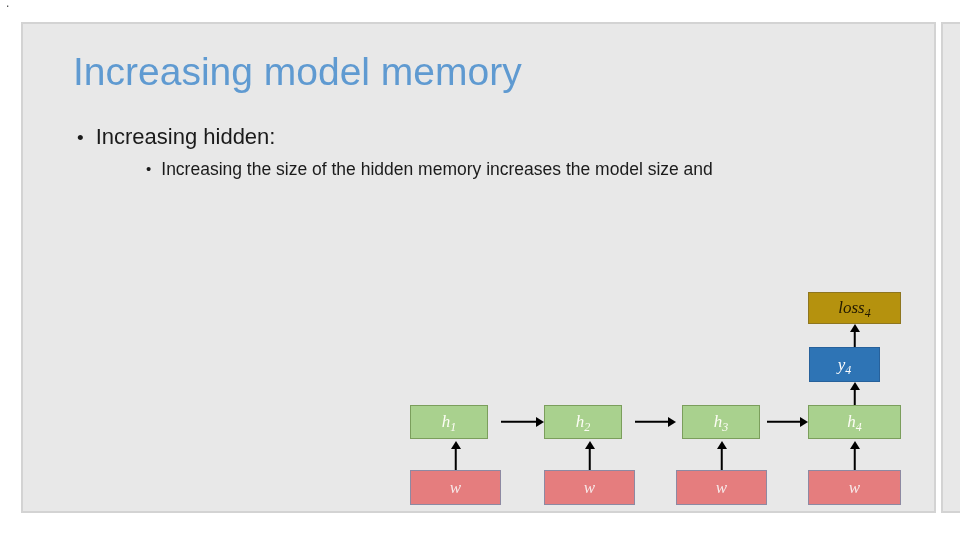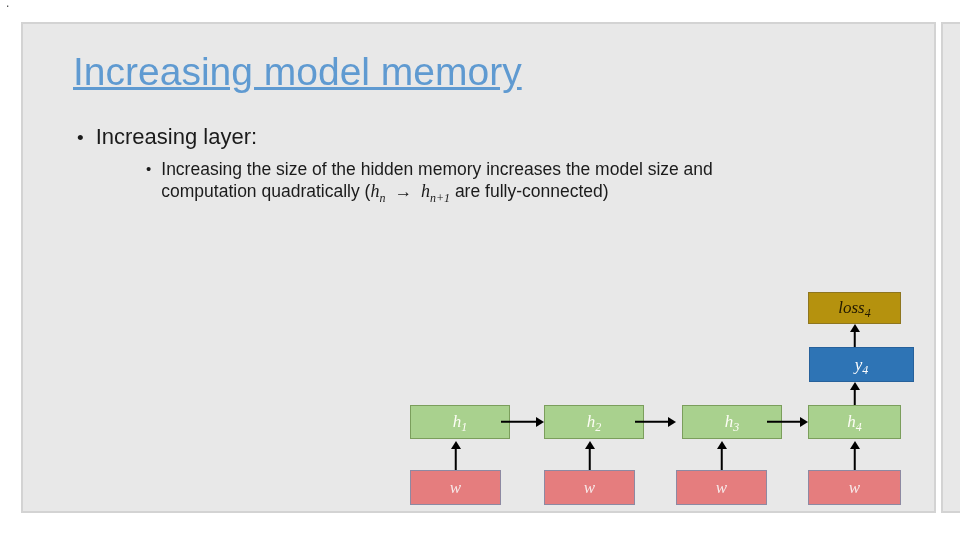--- a/index.html
+++ b/index.html
@@ -16,40 +16,39 @@
     background:#e8e8e8;border:2px solid #d3d3d3;box-sizing:border-box;
   }
   .next-slide{
     position:absolute;left:941px;top:22px;width:19px;height:491px;
     background:#e8e8e8;border:2px solid #d3d3d3;border-right:none;box-sizing:border-box;
   }
   .slide-title{
     position:absolute;left:50px;top:26px;margin:0;
     font-size:39px;font-weight:400;color:#5f9ad1;letter-spacing:0px;
     font-family:"Liberation Sans", sans-serif;
-    text-decoration:underline;
   }
   .bullet-row{position:absolute;color:#1b1b1b;display:flex;align-items:flex-start;}
   .bullet-l1{left:54px;top:100px;font-size:22px;}
   .bullet-l1 .bullet-marker{margin-right:12px;font-size:19px;line-height:28px;}
   .bullet-l2{left:123px;top:134px;font-size:17.5px;line-height:22px;}
   .bullet-l2 .bullet-marker{margin-right:10px;font-size:15px;line-height:22px;}
   .math-var{font-family:"Liberation Serif", serif;font-style:italic;font-size:18px;}
   .math-var sub{font-size:12px;font-style:italic;}
   .arrow-glyph{margin:0 9px;}
   
   .node{
     position:absolute;display:flex;align-items:center;justify-content:center;
     font-family:"Liberation Serif", serif;font-style:italic;font-size:17px;
     box-sizing:border-box;
   }
   .node sub{font-size:12px;line-height:0;}
-  .node-h{width:100px;height:34px;top:381px;background:#a9d18e;border:1.5px solid #7b9e5c;color:#fdfdf5;}
+  .node-h{width:78px;height:34px;top:381px;background:#a9d18e;border:1.5px solid #7b9e5c;color:#fdfdf5;}
   .node-w{width:91px;height:35px;top:446px;background:#e57d7e;border:1.5px solid #8d89a2;color:#f7eaea;}
-  .node-y{width:105px;height:35px;background:#2e74b5;border:1.5px solid #27619b;color:#fdfdfd;}
+  .node-y{width:71px;height:35px;background:#2e74b5;border:1.5px solid #27619b;color:#fdfdfd;}
   .node-loss{width:93px;height:32px;background:#b5920e;border:1.5px solid #8e761f;color:#231a02;}
   
   .arrow-up{position:absolute;width:11px;}
   .arrow-up .shaft{position:absolute;left:50%;transform:translateX(-50%);top:6px;bottom:0;width:2.5px;background:#000;}
   .arrow-up .head{position:absolute;top:0;left:50%;transform:translateX(-50%);width:0;height:0;
     border-left:5.5px solid transparent;border-right:5.5px solid transparent;border-bottom:8px solid #000;}
   .arrow-right{position:absolute;height:11px;}
   .arrow-right .shaft{position:absolute;top:50%;transform:translateY(-50%);left:0;right:6px;height:2.5px;background:#000;}
   .arrow-right .head{position:absolute;right:0;top:50%;transform:translateY(-50%);width:0;height:0;
     border-top:5.5px solid transparent;border-bottom:5.5px solid transparent;border-left:8px solid #000;}
@@ -58,28 +57,27 @@
 <body>
 
 <span class="stray-dot">.</span>
 
 <div class="slide">
 
   <h1 class="slide-title">Increasing model memory</h1>
 
   <div class="bullet-row bullet-l1">
     <span class="bullet-marker">•</span>
-    <span>Increasing layer:</span>
+    <span>Increasing hidden:</span>
   </div>
 
   <div class="bullet-row bullet-l2">
     <span class="bullet-marker">•</span>
     <span>
       <span>Increasing the size of the hidden memory increases the model size and</span><br>
-      <span><span>computation quadratically (</span><span class="math-var"><span>h</span><sub>n</sub></span><span class="arrow-glyph">→</span><span class="math-var"><span>h</span><sub>n+1</sub></span> <span>are fully-connected)</span></span>
     </span>
   </div>
 
   <div class="node node-loss" style="left:785px;top:268px;">
     <span><span>loss</span><sub>4</sub></span>
   </div>
 
   <div class="node node-y" style="left:786px;top:323px;">
     <span><span>y</span><sub>4</sub></span>
   </div>

